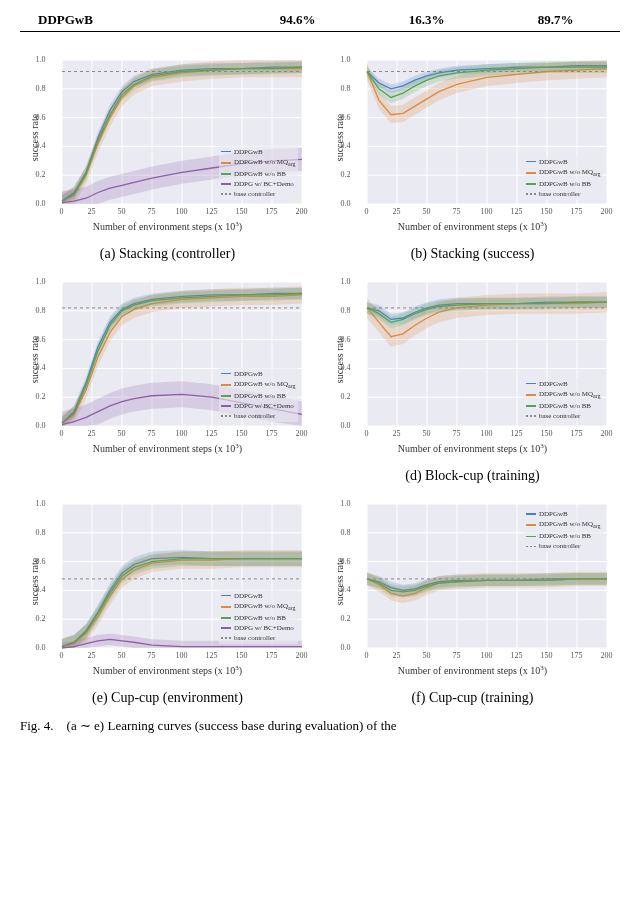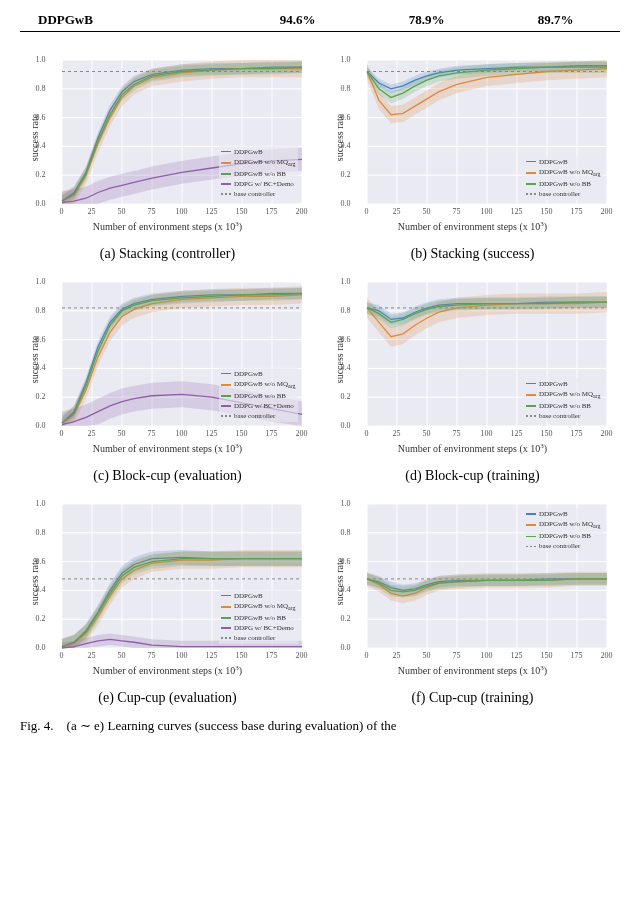--- a/index.html
+++ b/index.html
@@ -120,21 +120,21 @@
 svg .line { fill: none; stroke-width: 1.3; }
 </style>
 </head>
 <body>
 
 <table class="table">
   <tbody>
       <tr class="bold">
     <td class="label-cell">DDPGwB</td>
     <td>94.6%</td>
-    <td>78.9%</td>
+    <td>16.3%</td>
     <td>89.7%</td>
   </tr>
   <tr class="hr-row">
         <td colspan="4"></td>
       </tr>
 </tbody>
   </table>
 
 <div class="chart-grid" id="chart-grid">
     <div class="chart-cell">
@@ -341,21 +341,20 @@
           <div class="legend-row">
             <span class="swatch" style="background: rgb(143, 94, 170);"></span>
             <span>DDPG w/ BC+Demo</span>
           </div>
           <div class="legend-row">
             <span class="swatch dashed"></span>
             <span>base controller</span>
           </div>
         </div>
       </div>
-      <div class="chart-caption">(c) Block-cup (evaluation)</div>
     </div>
     <div class="chart-cell">
       <div class="chart" style="width: 280px; height: 190px;">
         <div class="plot-area" style="left: 34px; top: 8px; width: 240px; height: 144px;"></div>
         <svg width="280" height="190" style="position:absolute;left:0;top:0;">
           <g class="grid">
             <line x1="34" y1="152" x2="274" y2="152"></line>
             <line x1="34" y1="123.2" x2="274" y2="123.2"></line>
             <line x1="34" y1="94.4" x2="274" y2="94.4"></line>
             <line x1="34" y1="65.60000000000001" x2="274" y2="65.60000000000001"></line>
@@ -481,21 +480,21 @@
           <div class="legend-row">
             <span class="swatch" style="background: rgb(143, 94, 170);"></span>
             <span>DDPG w/ BC+Demo</span>
           </div>
           <div class="legend-row">
             <span class="swatch dashed"></span>
             <span>base controller</span>
           </div>
         </div>
       </div>
-      <div class="chart-caption">(e) Cup-cup (evaluation)</div>
+      <div class="chart-caption">(e) Cup-cup (environment)</div>
     </div>
     <div class="chart-cell">
       <div class="chart" style="width: 280px; height: 190px;">
         <div class="plot-area" style="left: 34px; top: 8px; width: 240px; height: 144px;"></div>
         <svg width="280" height="190" style="position:absolute;left:0;top:0;">
           <g class="grid">
             <line x1="34" y1="152" x2="274" y2="152"></line>
             <line x1="34" y1="123.2" x2="274" y2="123.2"></line>
             <line x1="34" y1="94.4" x2="274" y2="94.4"></line>
             <line x1="34" y1="65.60000000000001" x2="274" y2="65.60000000000001"></line>

